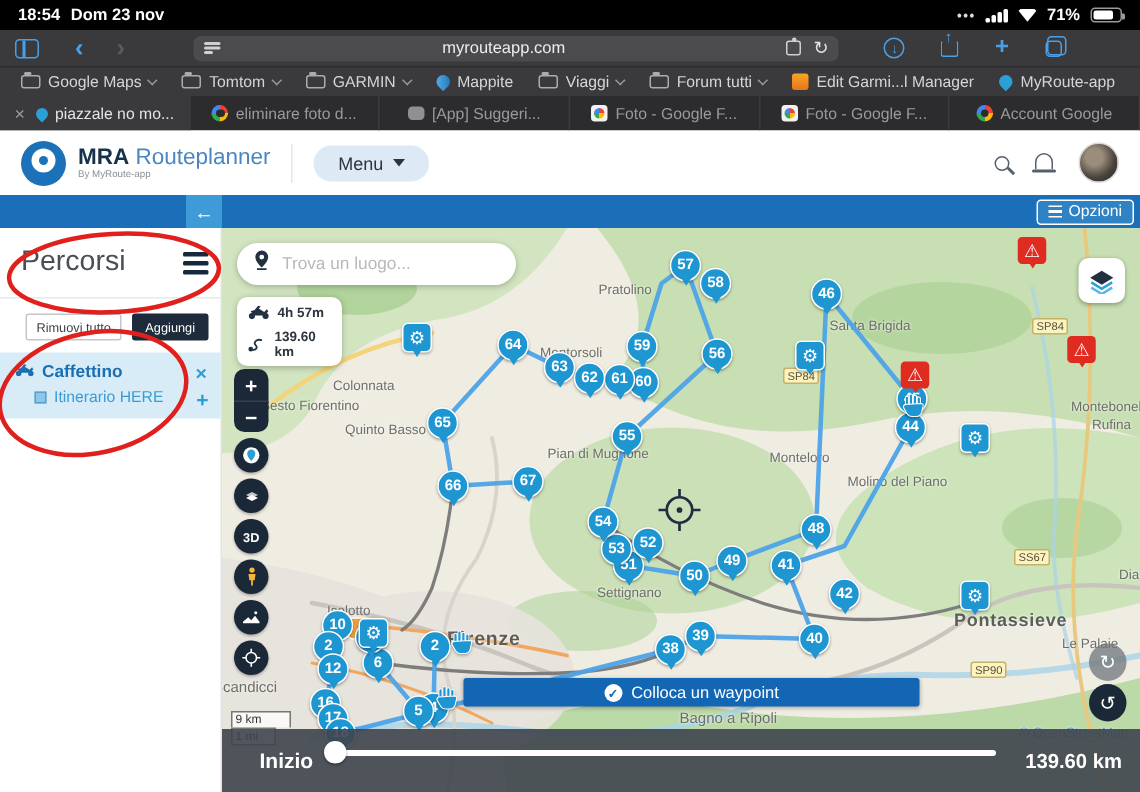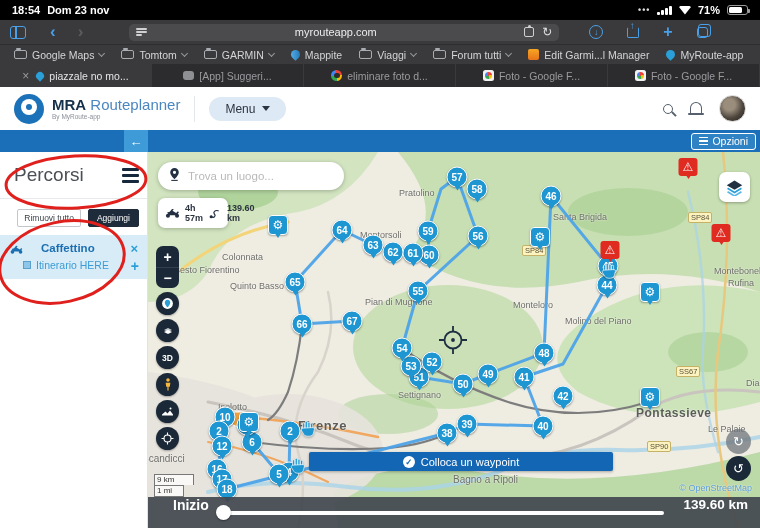--- a/index.html
+++ b/index.html
@@ -96,21 +96,21 @@
   
   .sidebar{width:148px;background:#fff;position:relative;z-index:5;border-right:1px solid #dfe3e7}
   .sdtitle{font-size:19px;color:#4a4f55;padding:12px 0 0 14px}
   .sdburger{position:absolute;right:8px;top:16px;display:flex;flex-direction:column;gap:3px}
   .sdburger i{width:17px;height:3px;background:#16283c;border-radius:1px;display:block}
   .sddiv{height:1px;background:#e7e9ec;margin-top:12px}
   .sdbtns{display:flex;justify-content:flex-end;gap:7px;padding:10px 8px 8px 0}
   .btn-remove{background:#fff;border:1px solid #c3c7cb;border-radius:2px;font-size:8.5px;color:#3c4248;padding:3px 6px}
   .btn-add{background:#1d2b3a;border:1px solid #1d2b3a;border-radius:2px;font-size:8.5px;color:#fff;padding:3px 8px}
   .routeitem{background:#d8ecf8;padding:7px 8px 8px 10px;position:relative}
-  .ri-row1{display:flex;align-items:flex-end;gap:18px;color:#1b6fb1;font-weight:bold;font-size:11.5px}
+  .ri-row1{display:flex;align-items:flex-start;gap:5px;color:#1b6fb1;font-weight:bold;font-size:11.5px}
   .ri-row2{display:flex;align-items:center;gap:5px;color:#3c9bd5;font-size:10.5px;margin:5px 0 0 13px}
   .ri-sq{width:8px;height:8px;background:#8ec6ea;border:1px solid #5aa0cc;flex:0 0 auto}
   .ri-x{position:absolute;right:9px;top:7px;color:#2a9fd8;font-weight:bold;font-size:13px;line-height:1}
   .ri-plus{position:absolute;right:8px;top:24px;color:#2a9fd8;font-weight:bold;font-size:14px;line-height:1}
   .moto{color:#1b6fb1;display:flex}
 
   
   .map{position:relative;width:612px;height:376px;overflow:hidden;background:#efece2}
   .terrain,.routesvg{position:absolute;left:0;top:0}
   .routesvg{z-index:4}
@@ -122,21 +122,21 @@
   .gear{position:absolute;width:20px;height:20px;background:#1e96d2;border:1.5px solid #fff;border-radius:4px;color:#fff;font-size:12px;display:flex;align-items:center;justify-content:center;transform:translate(-50%,-50%);z-index:11;box-shadow:0 1px 2px rgba(0,0,0,.3)}
   .gear::after{content:'';position:absolute;left:50%;top:16px;transform:translateX(-50%);border:4px solid transparent;border-top:6px solid #1e96d2;z-index:-1}
   .warn{position:absolute;width:19px;height:18px;background:#e02b20;border-radius:3px;color:#fff;font-size:12px;line-height:1;display:flex;align-items:center;justify-content:center;transform:translate(-50%,-50%);z-index:11}
   .warn::after{content:'';position:absolute;left:50%;top:15px;transform:translateX(-50%);border:4px solid transparent;border-top:6px solid #e02b20;z-index:-1}
   .hand{position:absolute;transform:translate(-50%,-55%);z-index:13;filter:drop-shadow(0 1px 1px rgba(0,0,0,.3))}
   .opoi{position:absolute;width:15px;height:15px;background:#f2a23c;border:1.5px solid #fff;border-radius:4px;transform:translate(-50%,-50%);z-index:9}
 
   .searchbox{position:absolute;left:10px;top:10px;width:186px;height:28px;background:#fff;border-radius:14px;display:flex;align-items:center;padding:0 10px;gap:7px;z-index:25;box-shadow:0 1px 4px rgba(0,0,0,.25);color:#223042}
   .searchbox input{border:none;outline:none;width:100%;font-size:11.5px;color:#444;font-family:"Liberation Sans",sans-serif}
   .searchbox input::placeholder{color:#b9b9b9}
-  .stats{position:absolute;left:10px;top:46px;width:70px;background:#fff;border-radius:7px;z-index:25;box-shadow:0 1px 4px rgba(0,0,0,.25);padding:5px 7px;display:flex;flex-direction:row;gap:6px}
+  .stats{position:absolute;left:10px;top:46px;width:70px;background:#fff;border-radius:7px;z-index:25;box-shadow:0 1px 4px rgba(0,0,0,.25);padding:5px 7px;display:flex;flex-direction:column;gap:6px}
   .statrow{display:flex;align-items:center;gap:5px;font-size:9px;font-weight:bold;color:#2c3440}
   .statrow .ic{color:#223042;display:flex}
 
   .ctrls{position:absolute;left:8px;top:94px;z-index:26;display:flex;flex-direction:column;gap:4px;align-items:center}
   .zoompill{background:#1b2838;border-radius:7px;width:23px;display:flex;flex-direction:column;overflow:hidden}
   .zbtn{color:#fff;font-size:14px;font-weight:bold;height:21px;display:flex;align-items:center;justify-content:center}
   .zbtn+.zbtn{border-top:1px solid #32414f}
   .cbtn{width:23px;height:23px;border-radius:50%;background:#1b2838;color:#fff;display:flex;align-items:center;justify-content:center;font-size:8.5px;font-weight:bold;box-shadow:0 1px 2px rgba(0,0,0,.3)}
 
   .layersbtn{position:absolute;right:10px;top:20px;width:31px;height:30px;background:#fff;border-radius:7px;display:flex;align-items:center;justify-content:center;z-index:26;box-shadow:0 1px 3px rgba(0,0,0,.3)}
@@ -145,21 +145,21 @@
 
   .colloca{position:absolute;left:161px;top:300px;width:304px;height:19px;background:#1266b3;border-radius:2px;color:#fff;font-size:11px;display:flex;align-items:center;justify-content:center;gap:6px;z-index:28;box-shadow:0 1px 3px rgba(0,0,0,.3)}
   .chk{width:12px;height:12px;border-radius:50%;background:#fff;color:#1266b3;font-size:8.5px;font-weight:bold;line-height:12px;text-align:center}
 
   .scale{position:absolute;left:6px;top:322px;z-index:24;font-size:8px;color:#333}
   .scale div{background:rgba(255,255,255,.75);border:1px solid #777;padding:0 3px 0 2px;line-height:10px}
   .scale .km{width:40px;border-bottom:none}
   .scale .mi{width:30px}
   .attrib{position:absolute;right:8px;top:331px;font-size:9px;color:#5e9fd4;z-index:24;text-shadow:0 0 2px #fff}
 
-  .timeline{position:absolute;left:0;right:0;bottom:0;height:31px;background:rgba(62,68,76,.9);z-index:30;display:flex;align-items:flex-start;color:#fff}
+  .timeline{position:absolute;left:0;right:0;bottom:0;height:42px;background:rgba(62,68,76,.9);z-index:30;display:flex;align-items:center;color:#fff}
   .tl-start{font-size:14px;font-weight:bold;margin-left:25px}
   .track{position:absolute;left:76px;right:96px;top:14px;height:4px;background:#fff;border-radius:2px}
   .knob{position:absolute;left:68px;top:8px;width:15px;height:15px;border-radius:50%;background:#fff;box-shadow:0 1px 2px rgba(0,0,0,.4)}
   .tl-dist{position:absolute;right:12px;font-size:13.5px;font-weight:bold}
 
   .annot{position:absolute;left:0;top:0;z-index:50;pointer-events:none}
 </style>
 </head>
 <body>
 
@@ -248,34 +248,38 @@
       </div>
     </div>
 
   <div class="tabbar">
       <div class="tab active">
         <span class="tclose">×</span>
         <span class="ti blue-pin"></span>
         <span class="tl">piazzale no mo...</span>
       </div>
       <div class="tab">
+        <span class="ti google"></span>
+        <span class="tl">eliminare foto d...</span>
+      </div>
+      <div class="tab">
         <span class="ti chat"></span>
         <span class="tl">[App] Suggeri...</span>
-      </div>
-      <div class="tab">
-        <span class="ti google"></span>
-        <span class="tl">eliminare foto d...</span>
       </div>
       <div class="tab">
         <span class="ti photo"></span>
         <span class="tl">Foto - Google F...</span>
       </div>
       <div class="tab">
         <span class="ti photo"></span>
         <span class="tl">Foto - Google F...</span>
+      </div>
+      <div class="tab">
+        <span class="ti google"></span>
+        <span class="tl">Account Google</span>
       </div>
     </div>
 
   <div class="apphdr">
     <div class="logo"></div>
     <div class="brandbox">
       <div class="brand"><b>MRA</b> <span>Routeplanner</span></div>
       <div class="brandsub">By MyRoute-app</div>
     </div>
     <div class="hdrdiv"></div>

